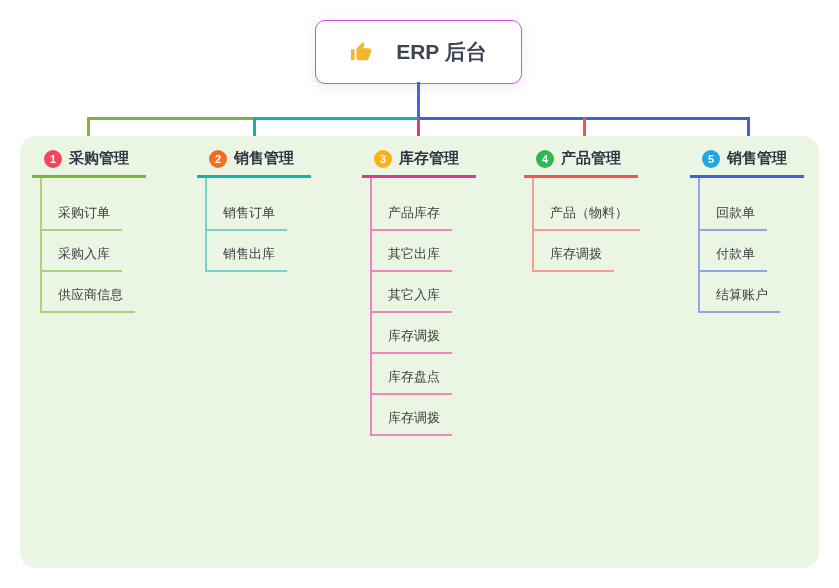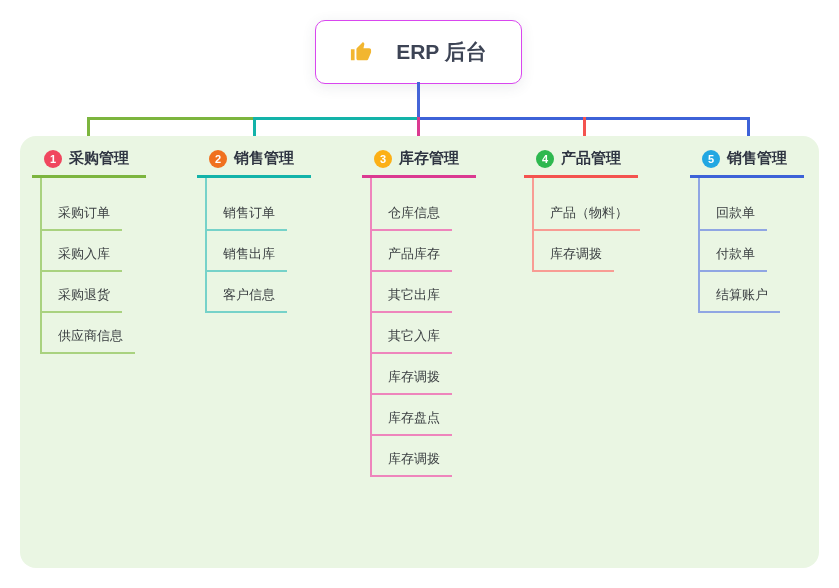--- a/index.html
+++ b/index.html
@@ -92,55 +92,46 @@
     <span class="title-label">采购管理</span>
   </div>
   <div class="children">
     <div class="child">
         <span class="child-label">采购订单</span>
       </div>
     <div class="child">
         <span class="child-label">采购入库</span>
       </div>
     <div class="child">
-        <span class="child-label">采购退货</span>
-      </div>
-    <div class="child">
         <span class="child-label">供应商信息</span>
       </div>
   </div>
 </div>
 
 <div class="branch b2" style="--circle: #f0711f; --line: #13b3a9; --light: #76d2c9;">
   <div class="branch-title">
     <span class="num">2</span>
     <span class="title-label">销售管理</span>
   </div>
   <div class="children">
     <div class="child">
         <span class="child-label">销售订单</span>
       </div>
     <div class="child">
         <span class="child-label">销售出库</span>
       </div>
-    <div class="child">
-        <span class="child-label">客户信息</span>
-      </div>
   </div>
 </div>
 
 <div class="branch b3" style="--circle: #fcb016; --line: #db3a91; --light: #ee85bc;">
   <div class="branch-title">
     <span class="num">3</span>
     <span class="title-label">库存管理</span>
   </div>
   <div class="children">
-    <div class="child">
-        <span class="child-label">仓库信息</span>
-      </div>
     <div class="child">
         <span class="child-label">产品库存</span>
       </div>
     <div class="child">
         <span class="child-label">其它出库</span>
       </div>
     <div class="child">
         <span class="child-label">其它入库</span>
       </div>
     <div class="child">

